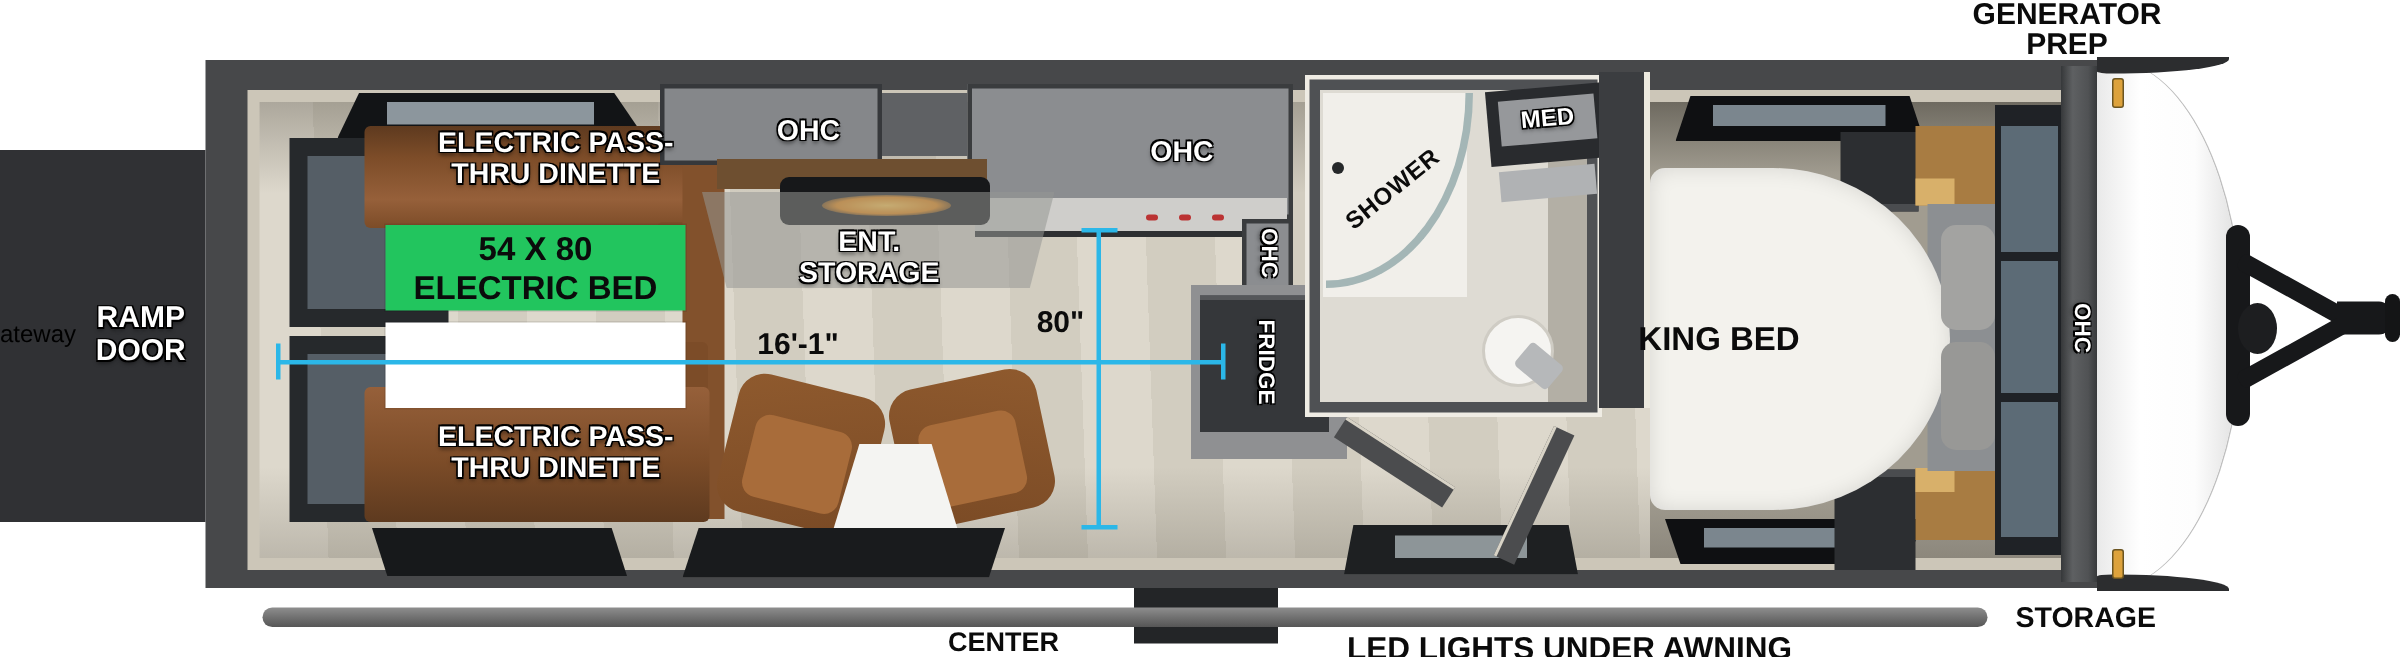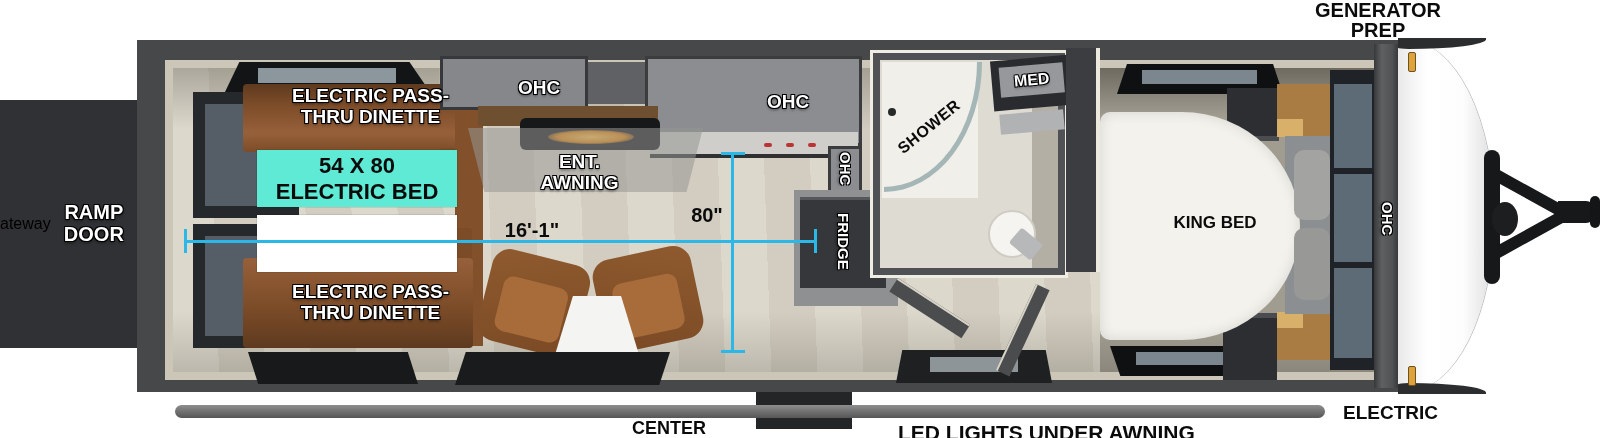--- a/index.html
+++ b/index.html
@@ -174,42 +174,42 @@
               transform:rotate(-29deg);transform-origin:left bottom;border-radius:4px;"></div>
   <div class="abs" style="left:1492px;top:202px;width:26px;height:34px;background:#1D1E20;border-radius:50%;"></div>
   <div class="abs" style="left:1558px;top:201px;width:36px;height:22px;background:#17181A;border-radius:0 8px 8px 0;"></div>
   <div class="abs" style="left:1590px;top:196px;width:10px;height:32px;background:#141516;border-radius:5px;"></div>
 
   <div class="abs wlabel" style="left:288px;top:86px;width:165px;font-size:19px;">ELECTRIC PASS-THRU DINETTE</div>
   <div class="abs wlabel" style="left:288px;top:282px;width:165px;font-size:19px;">ELECTRIC PASS-THRU DINETTE</div>
   <div class="abs wlabel" style="left:510px;top:78px;width:58px;font-size:19px;">OHC</div>
   <div class="abs wlabel" style="left:762px;top:92px;width:52px;font-size:19px;">OHC</div>
   <div class="abs wlabel vtext" style="left:832px;top:136px;width:26px;height:66px;font-size:15px;">OHC</div>
-  <div class="abs wlabel" style="left:522px;top:152px;width:115px;font-size:19px;">ENT. AWNING</div>
+  <div class="abs wlabel" style="left:522px;top:152px;width:115px;font-size:19px;">ENT. STORAGE</div>
   <div class="abs wlabel vtext" style="left:828px;top:200px;width:30px;height:82px;font-size:15px;">FRIDGE</div>
   <div class="abs blabel" style="left:872px;top:118px;width:114px;font-size:16px;letter-spacing:.5px;transform:rotate(-39deg);">SHOWER</div>
-  <div class="abs blabel" style="left:1145px;top:214px;width:140px;font-size:17px;">KING BED</div>
+  <div class="abs blabel" style="left:1076px;top:214px;width:140px;font-size:22px;">KING BED</div>
   <div class="abs wlabel vtext" style="left:1374px;top:188px;width:26px;height:62px;font-size:15px;">OHC</div>
 
-  <div class="abs" style="left:257px;top:150px;width:200px;height:57px;background:#5eead4;
+  <div class="abs" style="left:257px;top:150px;width:200px;height:57px;background:#22c55e;
               box-shadow:0 0 0 1px rgba(0,0,0,.08);display:flex;align-items:center;justify-content:center;">
     <span class="blabel" style="font-size:22px;width:180px;line-height:1.15;">54 X 80 ELECTRIC BED</span>
   </div>
   <div class="abs" style="left:257px;top:215px;width:200px;height:57px;background:#FFFFFF;
               box-shadow:0 0 0 1px rgba(0,0,0,.08);"></div>
 
   <div class="abs dim" style="left:186px;top:240px;width:630px;height:3px;"></div>
   <div class="abs dim" style="left:184px;top:229px;width:3px;height:24px;"></div>
   <div class="abs dim" style="left:814px;top:229px;width:3px;height:24px;"></div>
   <div class="abs blabel" style="left:496px;top:219px;width:72px;font-size:20px;">16'-1"</div>
   <div class="abs dim" style="left:731px;top:154px;width:3px;height:198px;"></div>
   <div class="abs dim" style="left:721px;top:152px;width:24px;height:3px;"></div>
   <div class="abs dim" style="left:721px;top:350px;width:24px;height:3px;"></div>
   <div class="abs blabel" style="left:686px;top:204px;width:42px;font-size:20px;">80"</div>
 
   <div class="abs" style="left:756px;top:392px;width:96px;height:37px;background:#232527;"></div>
   <div class="abs" style="left:175px;top:405px;width:1150px;height:13px;border-radius:7px;
               background:linear-gradient(180deg,#8E8E8E,#6E6E6E 55%,#565656);"></div>
   <div class="abs blabel" style="left:603px;top:419px;width:132px;font-size:18px;">CENTER</div>
   <div class="abs blabel" style="left:898px;top:421px;width:240px;font-size:21px;white-space:nowrap;">LED LIGHTS UNDER AWNING</div>
-  <div class="abs blabel" style="left:1333px;top:403px;width:115px;font-size:19px;">ELECTRIC</div>
+  <div class="abs blabel" style="left:1333px;top:403px;width:115px;font-size:19px;">STORAGE</div>
 
 </div>
 
 </body></html>

